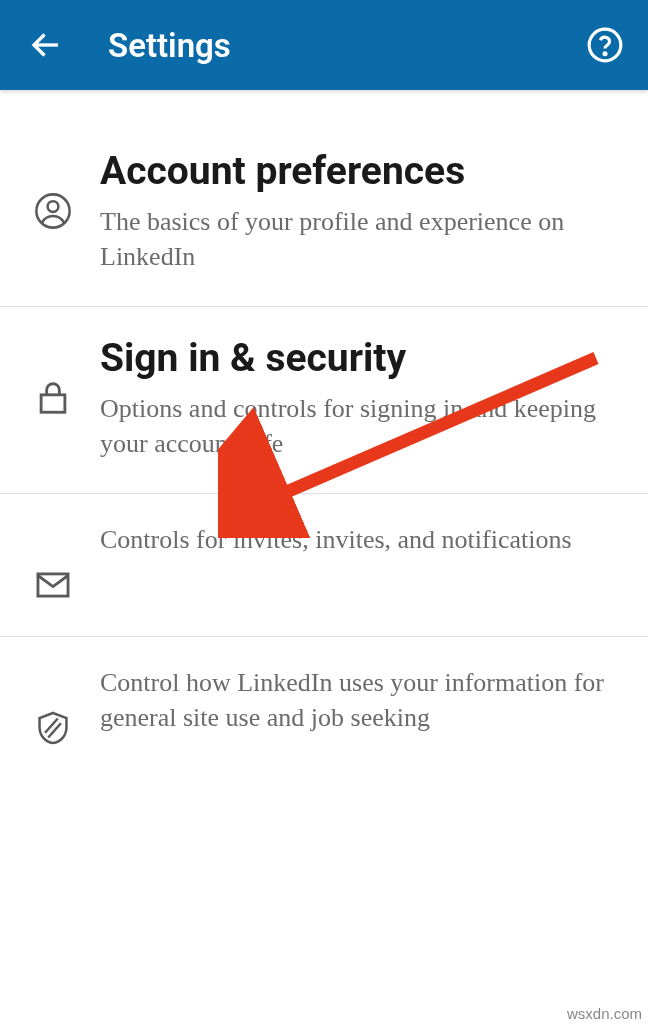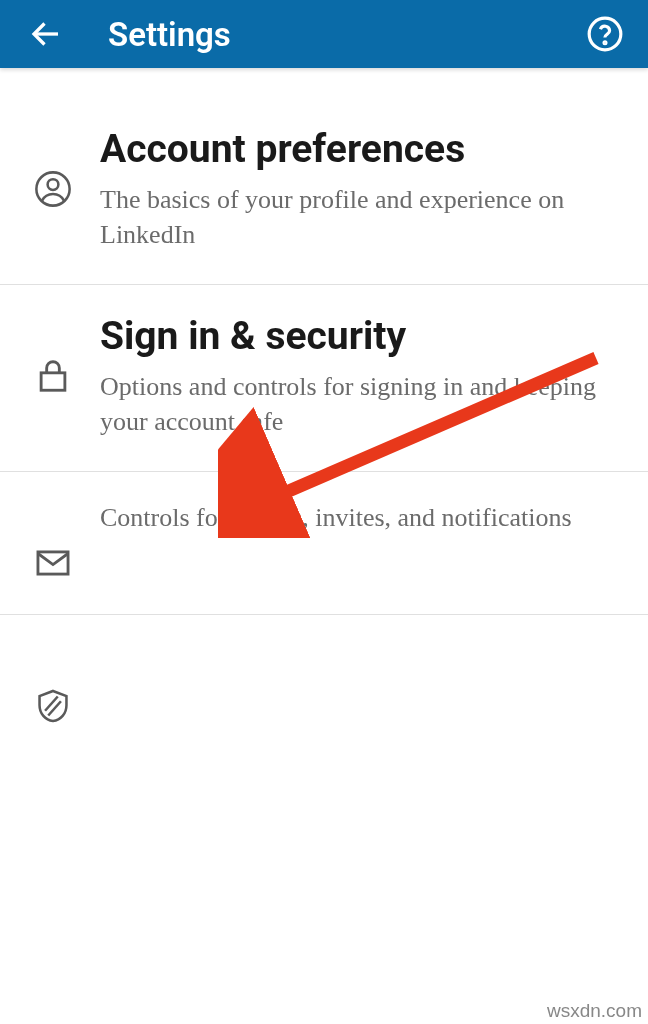--- a/index.html
+++ b/index.html
@@ -11,21 +11,21 @@
       font-family: -apple-system, BlinkMacSystemFont, 'Segoe UI', Roboto, Helvetica, Arial, sans-serif;
       background: #ffffff;
       width: 648px;
       height: 1024px;
       overflow: hidden;
       position: relative;
     }
     .header {
       background: #0a6ba8;
       color: #ffffff;
-      height: 68px;
+      height: 90px;
       display: flex;
       align-items: center;
       padding: 0 22px;
       box-shadow: 0 2px 4px rgba(0,0,0,0.15);
     }
     .back-arrow {
       width: 48px;
       display: flex;
       align-items: center;
       justify-content: center;
@@ -102,21 +102,21 @@
       left: 218px;
       width: 390px;
       height: 190px;
       pointer-events: none;
       z-index: 10;
     }
     .watermark {
       position: absolute;
       bottom: 2px;
       right: 6px;
-      font-size: 19px;
+      font-size: 15px;
       color: #888;
       font-family: Arial, sans-serif;
     }
   </style>
 </head>
 <body>
 
 <div class="header">
   <div class="back-arrow">
     <svg viewBox="0 0 24 24" fill="none" stroke="#ffffff" stroke-width="2.2">
@@ -178,20 +178,21 @@
 
   <div class="section" style="border-bottom:none">
     <div class="section-icon">
       <svg viewBox="0 0 24 24" fill="none" stroke="#5a5a5a" stroke-width="1.6">
         <path d="M12 2.5l8.5 3.2v5.8c0 5.3-3.6 9.4-8.5 10-4.9-.6-8.5-4.7-8.5-10V5.7L12 2.5z"></path>
         <line x1="7" y1="15" x2="15" y2="6"></line>
         <line x1="9" y1="18" x2="17" y2="9"></line>
       </svg>
     </div>
     <div class="section-text">
+      <div class="section-desc">Control how LinkedIn uses your information for general site use and job seeking</div>
     </div>
   </div>
 
 </div>
 
 <svg class="arrow-annotation" viewBox="0 0 390 190">
   <defs>
     <marker id="arrowhead" markerWidth="14" markerHeight="14" refX="3" refY="7" orient="auto">
       <polygon points="0 0, 14 7, 0 14" fill="#e8381b"></polygon>
     </marker>

